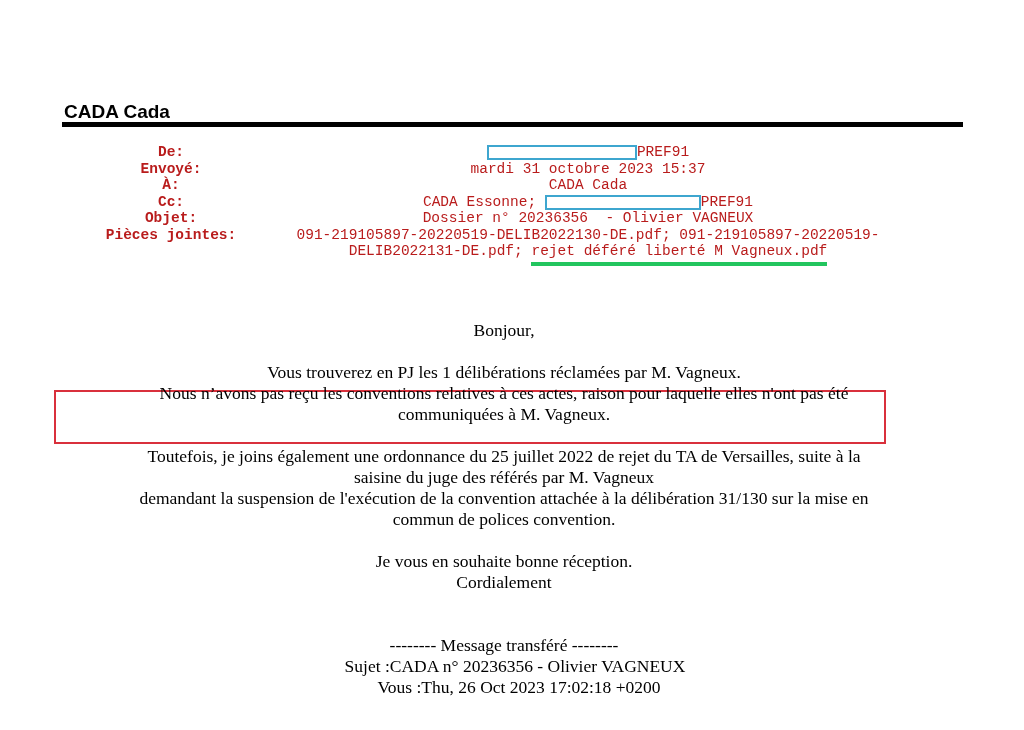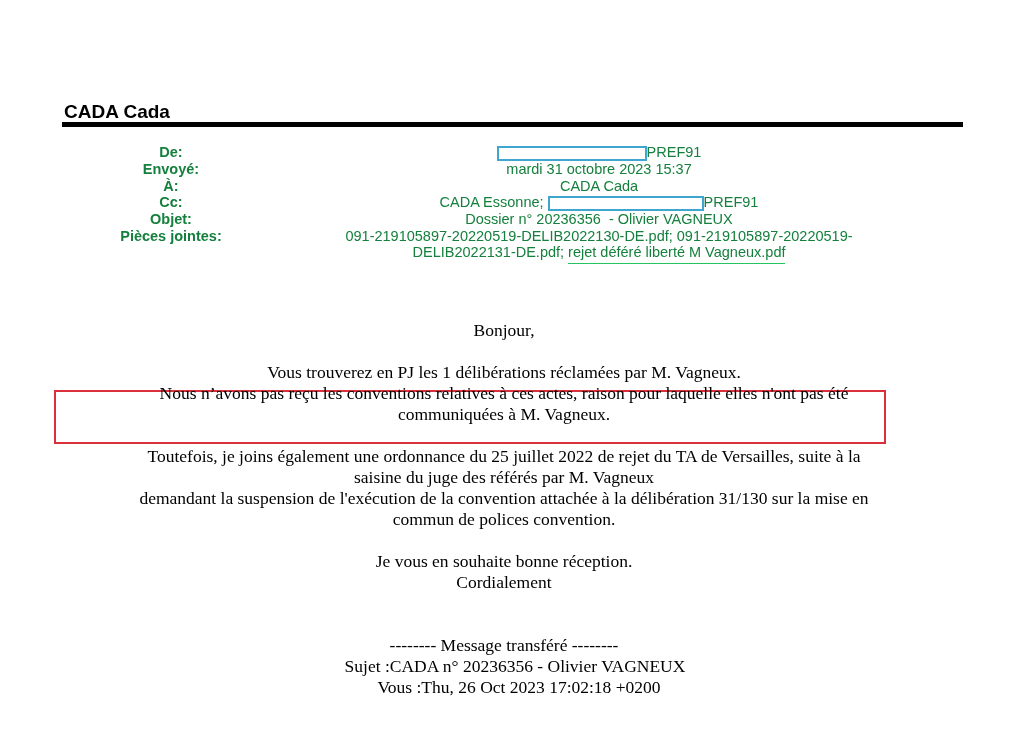--- a/index.html
+++ b/index.html
@@ -10,35 +10,35 @@
     position: absolute; left: 64px; top: 84px;
     font-family: "Liberation Sans", sans-serif; font-weight: bold; font-size: 19px;
     color: #000;
   }
   .rule {
     position: absolute; left: 62px; top: 105px; width: 901px; height: 5px; background: #000;
   }
 
   .hdr {
     position: absolute; left: 64px; top: 127px;
-    font-family: Liberation Sans, sans-serif; font-size: 14.5px; color: #15803d;
+    font-family: Liberation Mono, monospace; font-size: 14.5px; color: #b91c1c;
     line-height: 16.5px;
   }
   .hdr-row { display: flex; }
   .hdr-label { width: 214px; font-weight: bold; flex-shrink: 0; }
-  .hdr-value { width: 620px; margin-left: 11px; }
+  .hdr-value { width: 620px; }
 
   .redact {
     display: inline-block; width: 150px; height: 15px;
     border: 2px solid #3ea6cf; vertical-align: -4px; box-sizing: border-box;
   }
   .redact.cc { width: 156px; }
   .underline-red {
     text-decoration: none;
-    border-bottom: 1px solid #22c55e; padding-bottom: 3px;
+    border-bottom: 4px solid #22c55e; padding-bottom: 3px;
   }
 
   .body {
     position: absolute; left: 64px; top: 303px; width: 880px;
     font-family: "Liberation Serif", serif; font-size: 17.5px; color: #000;
     line-height: 21px;
   }
   .body p { margin: 0; }
   .gap { height: 21px; }
   .highlight-box {

